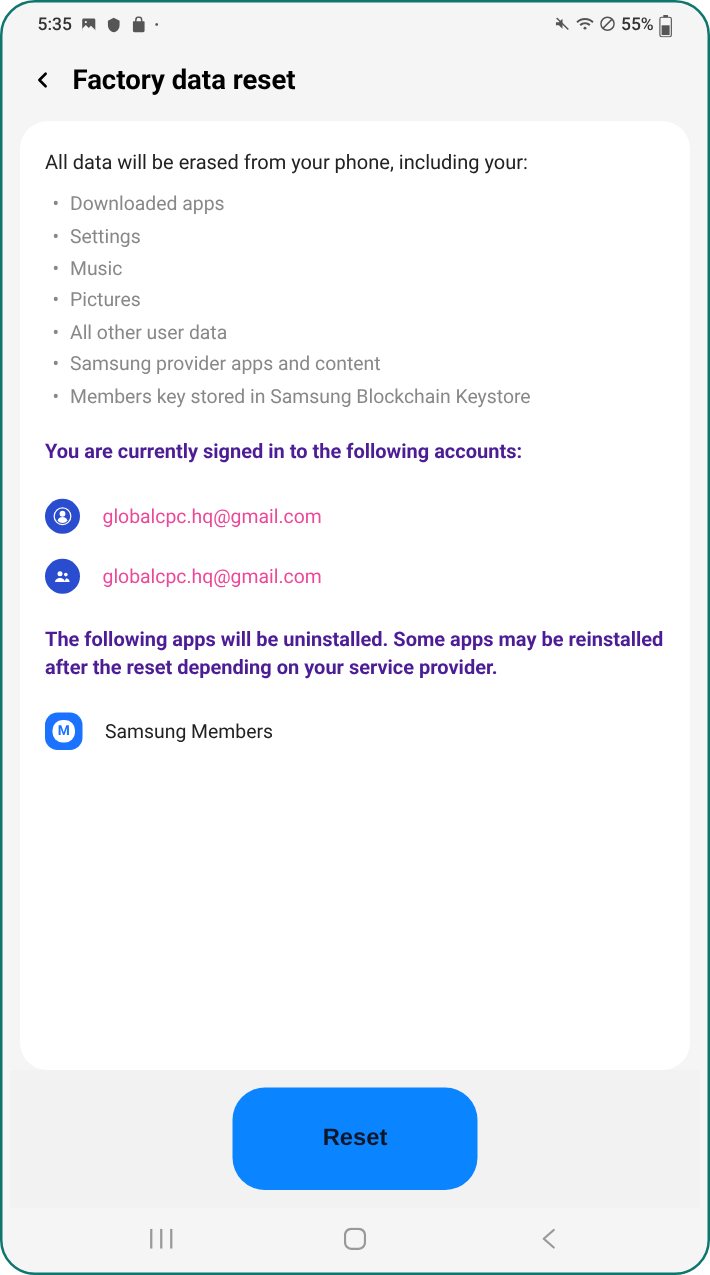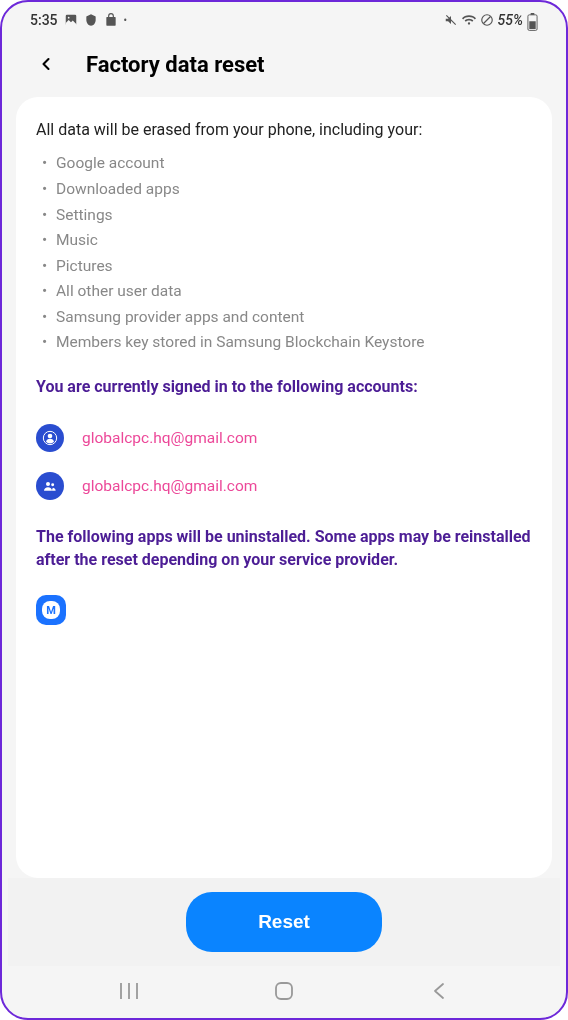--- a/index.html
+++ b/index.html
@@ -10,21 +10,21 @@
     body {
       width: 568px;
       height: 1020px;
       font-family: -apple-system, BlinkMacSystemFont, "Segoe UI", Roboto, sans-serif;
       background: #fff;
       position: relative;
     }
     .phone-frame {
       width: 100%;
       height: 100%;
-      border: 2px solid #6d28d9;
+      border: 2px solid #0f766e;
       border-radius: 28px;
       overflow: hidden;
       background: #f5f5f5;
       position: relative;
       display: flex;
       flex-direction: column;
     }
     .status-bar {
       display: flex;
       justify-content: space-between;
@@ -34,34 +34,33 @@
       color: #333;
       font-weight: 500;
     }
     .status-left {
       display: flex;
       align-items: center;
       gap: 6px;
     }
     .status-right {
       display: flex;
-      align-items: center;
+      align-items: flex-start;
       gap: 4px;
-      font-style: italic;
     }
     .status-icon {
       width: 14px;
       height: 14px;
       display: inline-block;
     }
     .header {
       display: flex;
       align-items: flex-start;
-      padding: 18px 32px 16px;
-      gap: 28px;
+      padding: 18px 20px 16px;
+      gap: 12px;
     }
     .back-arrow {
       width: 24px;
       height: 24px;
       display: flex;
       align-items: center;
       justify-content: center;
       cursor: pointer;
     }
     .header-title {
@@ -169,26 +168,26 @@
     }
     .bottom-bar {
       background: #f2f2f2;
       padding: 14px 0;
       display: flex;
       justify-content: center;
       margin: 0 6px;
     }
     .reset-button {
       background: #0a84ff;
-      color: #ffffff;
+      color: #0f172a;
       font-size: 19px;
       font-weight: 700;
       border: none;
       border-radius: 26px;
-      padding: 19px 72px;
+      padding: 30px 72px;
       cursor: pointer;
     }
     .nav-bar {
       display: flex;
       justify-content: space-around;
       align-items: center;
       padding: 16px 50px 18px;
     }
     .nav-btn {
       color: #999;
@@ -262,21 +261,20 @@
       <svg width="20" height="20" viewBox="0 0 24 24" fill="none" stroke="#000" stroke-width="2.5" stroke-linecap="round" stroke-linejoin="round">
           <polyline points="15 18 9 12 15 6"></polyline>
         </svg>
     </div>
     <div class="header-title">Factory data reset</div>
   </div>
 
   <div class="content-card">
     <p class="intro-text">All data will be erased from your phone, including your:</p>
     <ul class="bullet-list">
-      <li>Google account</li>
       <li>Downloaded apps</li>
       <li>Settings</li>
       <li>Music</li>
       <li>Pictures</li>
       <li>All other user data</li>
       <li>Samsung provider apps and content</li>
       <li>Members key stored in Samsung Blockchain Keystore</li>
     </ul>
 
     <p class="section-text">You are currently signed in to the following accounts:</p>
@@ -303,20 +301,21 @@
       </div>
       <span class="account-email">globalcpc.hq@gmail.com</span>
     </div>
 
     <p class="section-text">The following apps will be uninstalled. Some apps may be reinstalled after the reset depending on your service provider.</p>
 
     <div class="app-row">
       <div class="app-icon">
         <div class="app-icon-inner">M</div>
       </div>
+      <span class="app-name">Samsung Members</span>
     </div>
   </div>
 
   <div class="bottom-bar">
     <button class="reset-button">Reset</button>
   </div>
 
   <div class="nav-bar">
     <div class="nav-btn">
       <svg width="20" height="16" viewBox="0 0 20 16" fill="none" stroke="#999" stroke-width="1.8">

